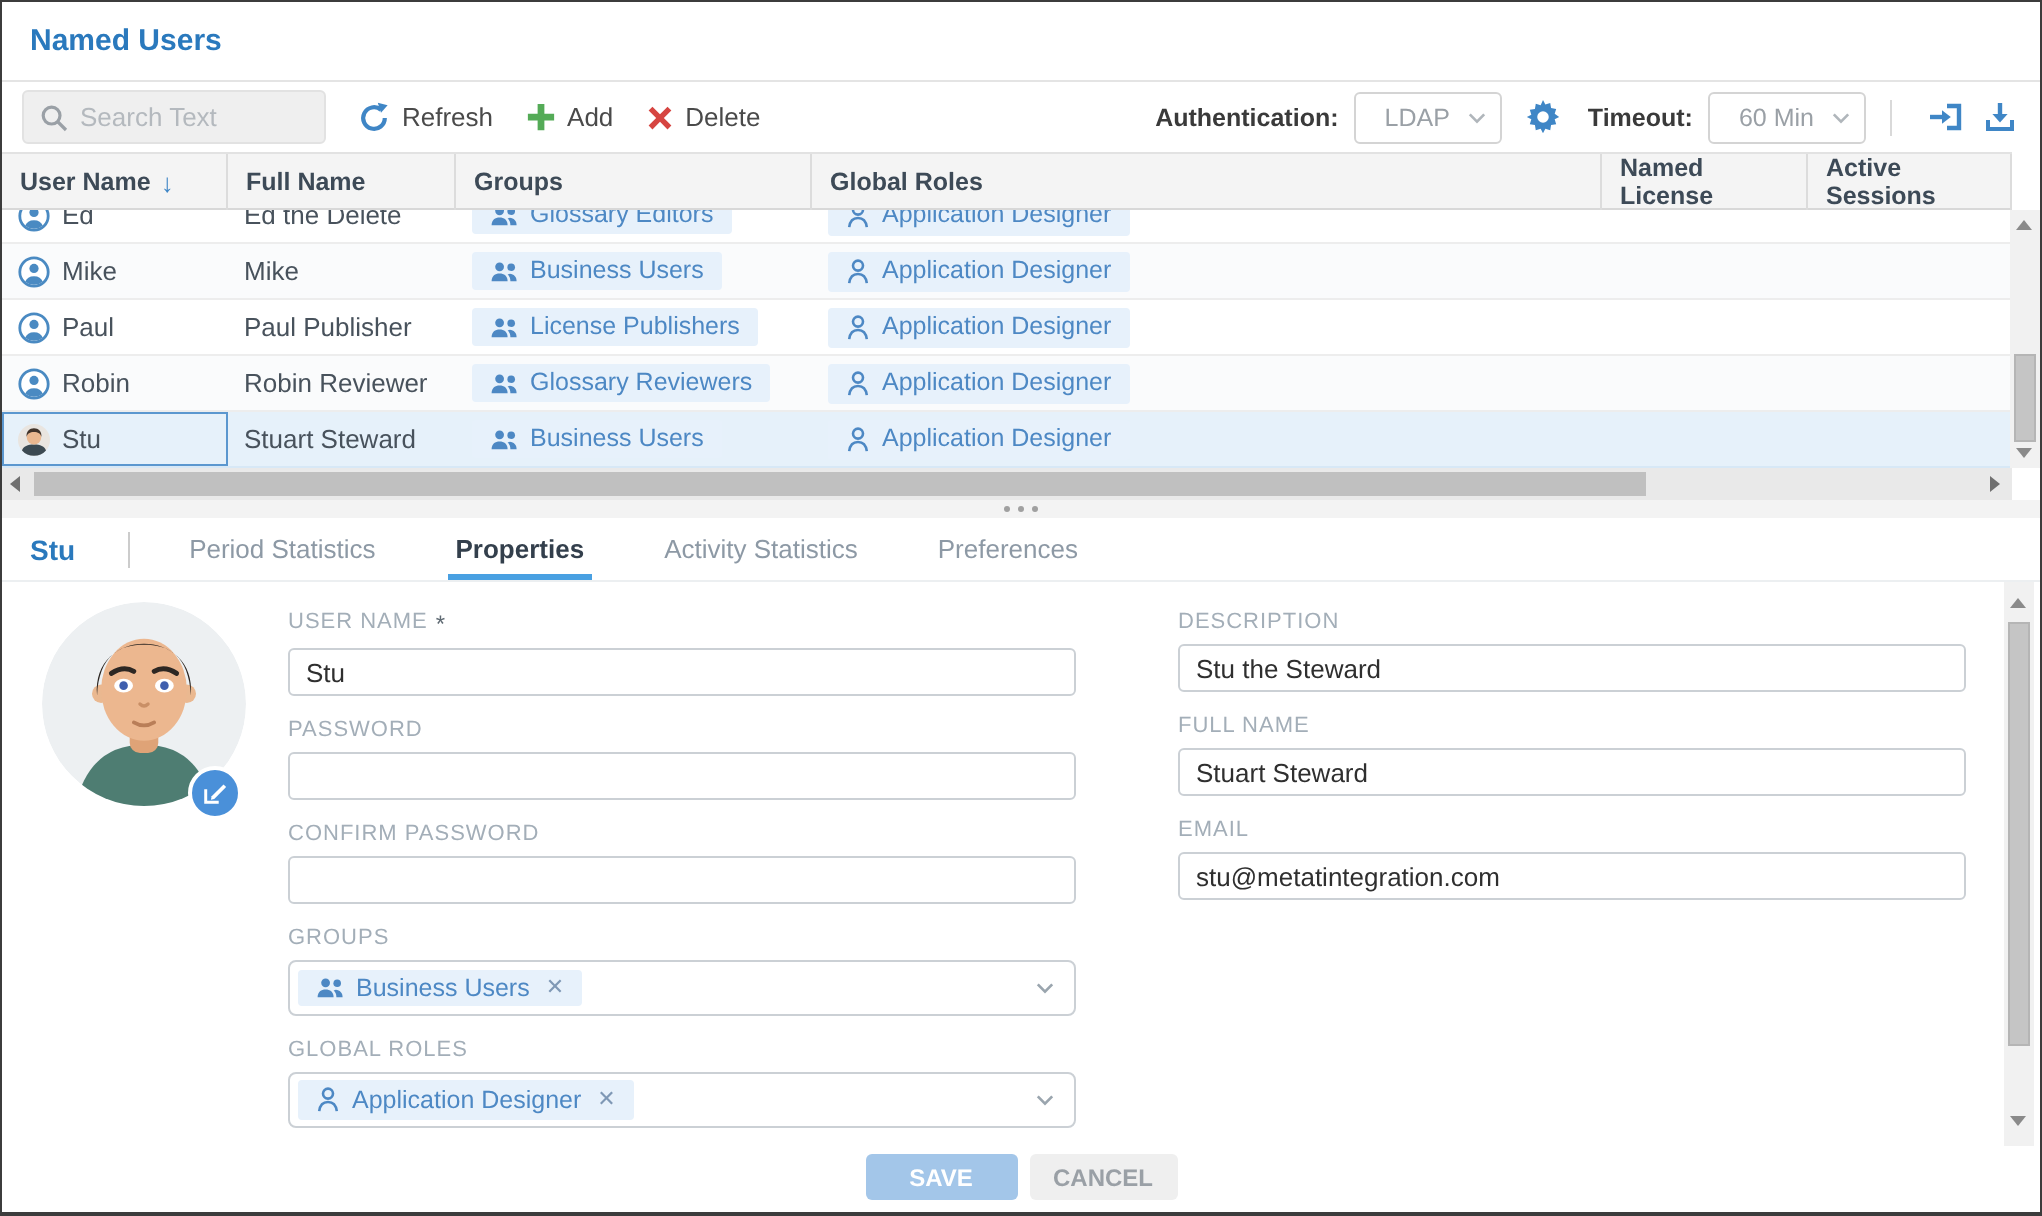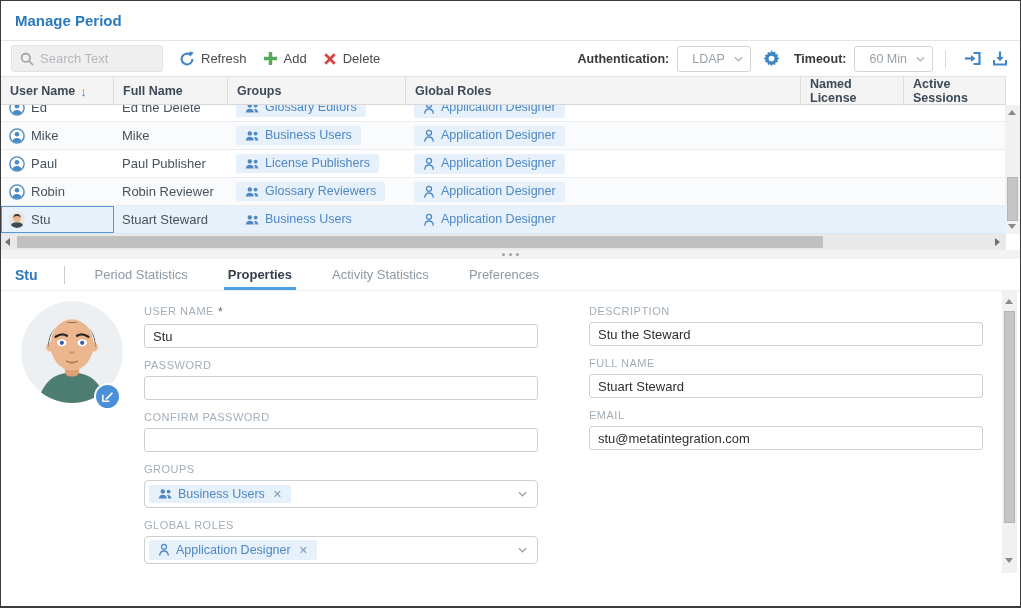--- a/index.html
+++ b/index.html
@@ -132,21 +132,21 @@
       <path d="M8 15.9a8 8 0 0 1-6-2.7c.6-2 2.9-2.9 6-2.9s5.4.9 6 2.9a8 8 0 0 1-6 2.7z" fill="#3c4a52"></path>
       <circle cx="8" cy="6.7" r="3.6" fill="#eab890"></circle>
       <path d="M4.3 6.5c-.3-3 1.5-4.4 3.7-4.4s4 1.4 3.7 4.4c-.4-1.8-1.7-2.5-3.7-2.5s-3.3.7-3.7 2.5z" fill="#41342b"></path>
     </g>
   </defs>
 </svg>
 
 <div class="window">
 
   <div class="titlebar">
-    <span class="title">Manage Period</span>
+    <span class="title">Named Users</span>
   </div>
 
   <div class="toolbar">
     <div class="searchbox">
       <svg width="14" height="14" viewBox="0 0 14 14">
         <circle cx="5.8" cy="5.8" r="4.2" fill="none" stroke="#9aa0a6" stroke-width="1.6"></circle>
         <line x1="9" y1="9" x2="13" y2="13" stroke="#9aa0a6" stroke-width="1.6"></line>
       </svg>
       <input type="text" placeholder="Search Text" style="">
     </div>
@@ -509,14 +509,18 @@
       <input class="finput" type="text" value="stu@metatintegration.com" style="">
     </div>
   </div>
 
   <div class="sb-track-v panel-vscroll">
     <span class="arr arr-up" style="top:8px; left:3px;"></span>
     <div class="sb-thumb-v" style="top:20px; height:212px;"></div>
     <span class="arr arr-down" style="bottom:10px; left:3px;"></span>
   </div>
 
+  <div class="footer">
+    <button class="btn btn-save">SAVE</button>
+    <button class="btn btn-cancel">CANCEL</button>
+  </div>
 
 </div>
 
 </body></html>

